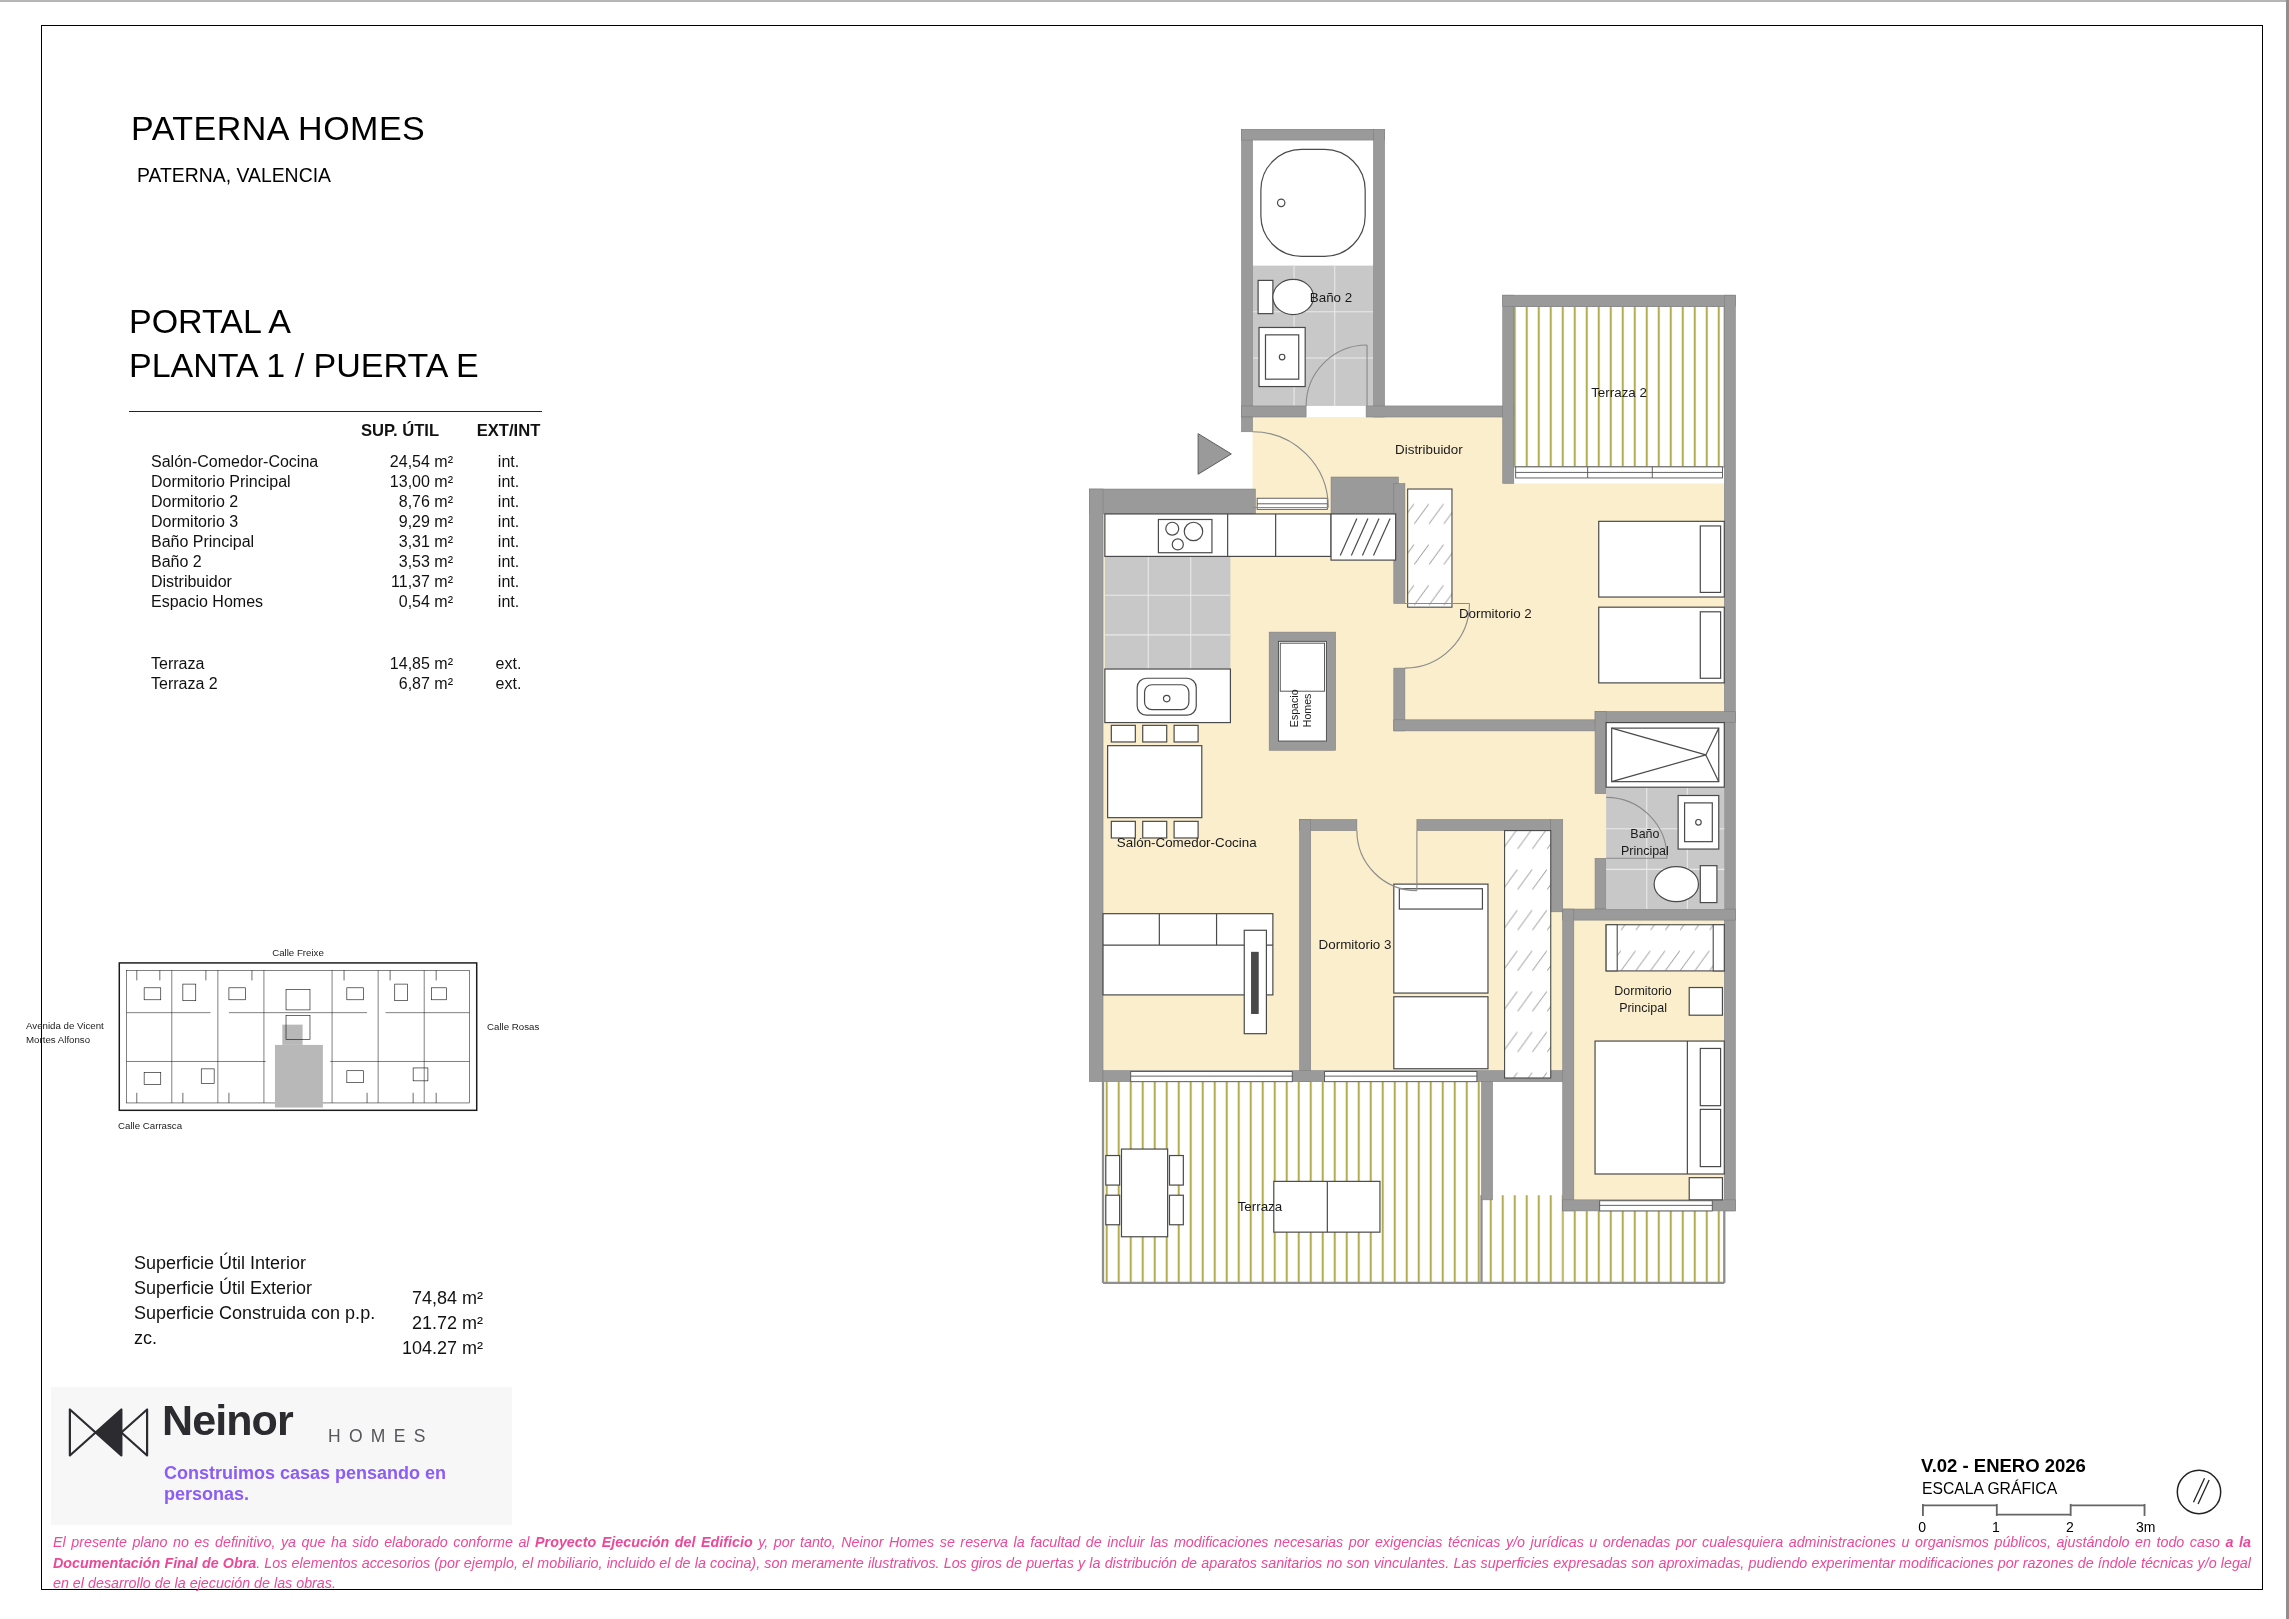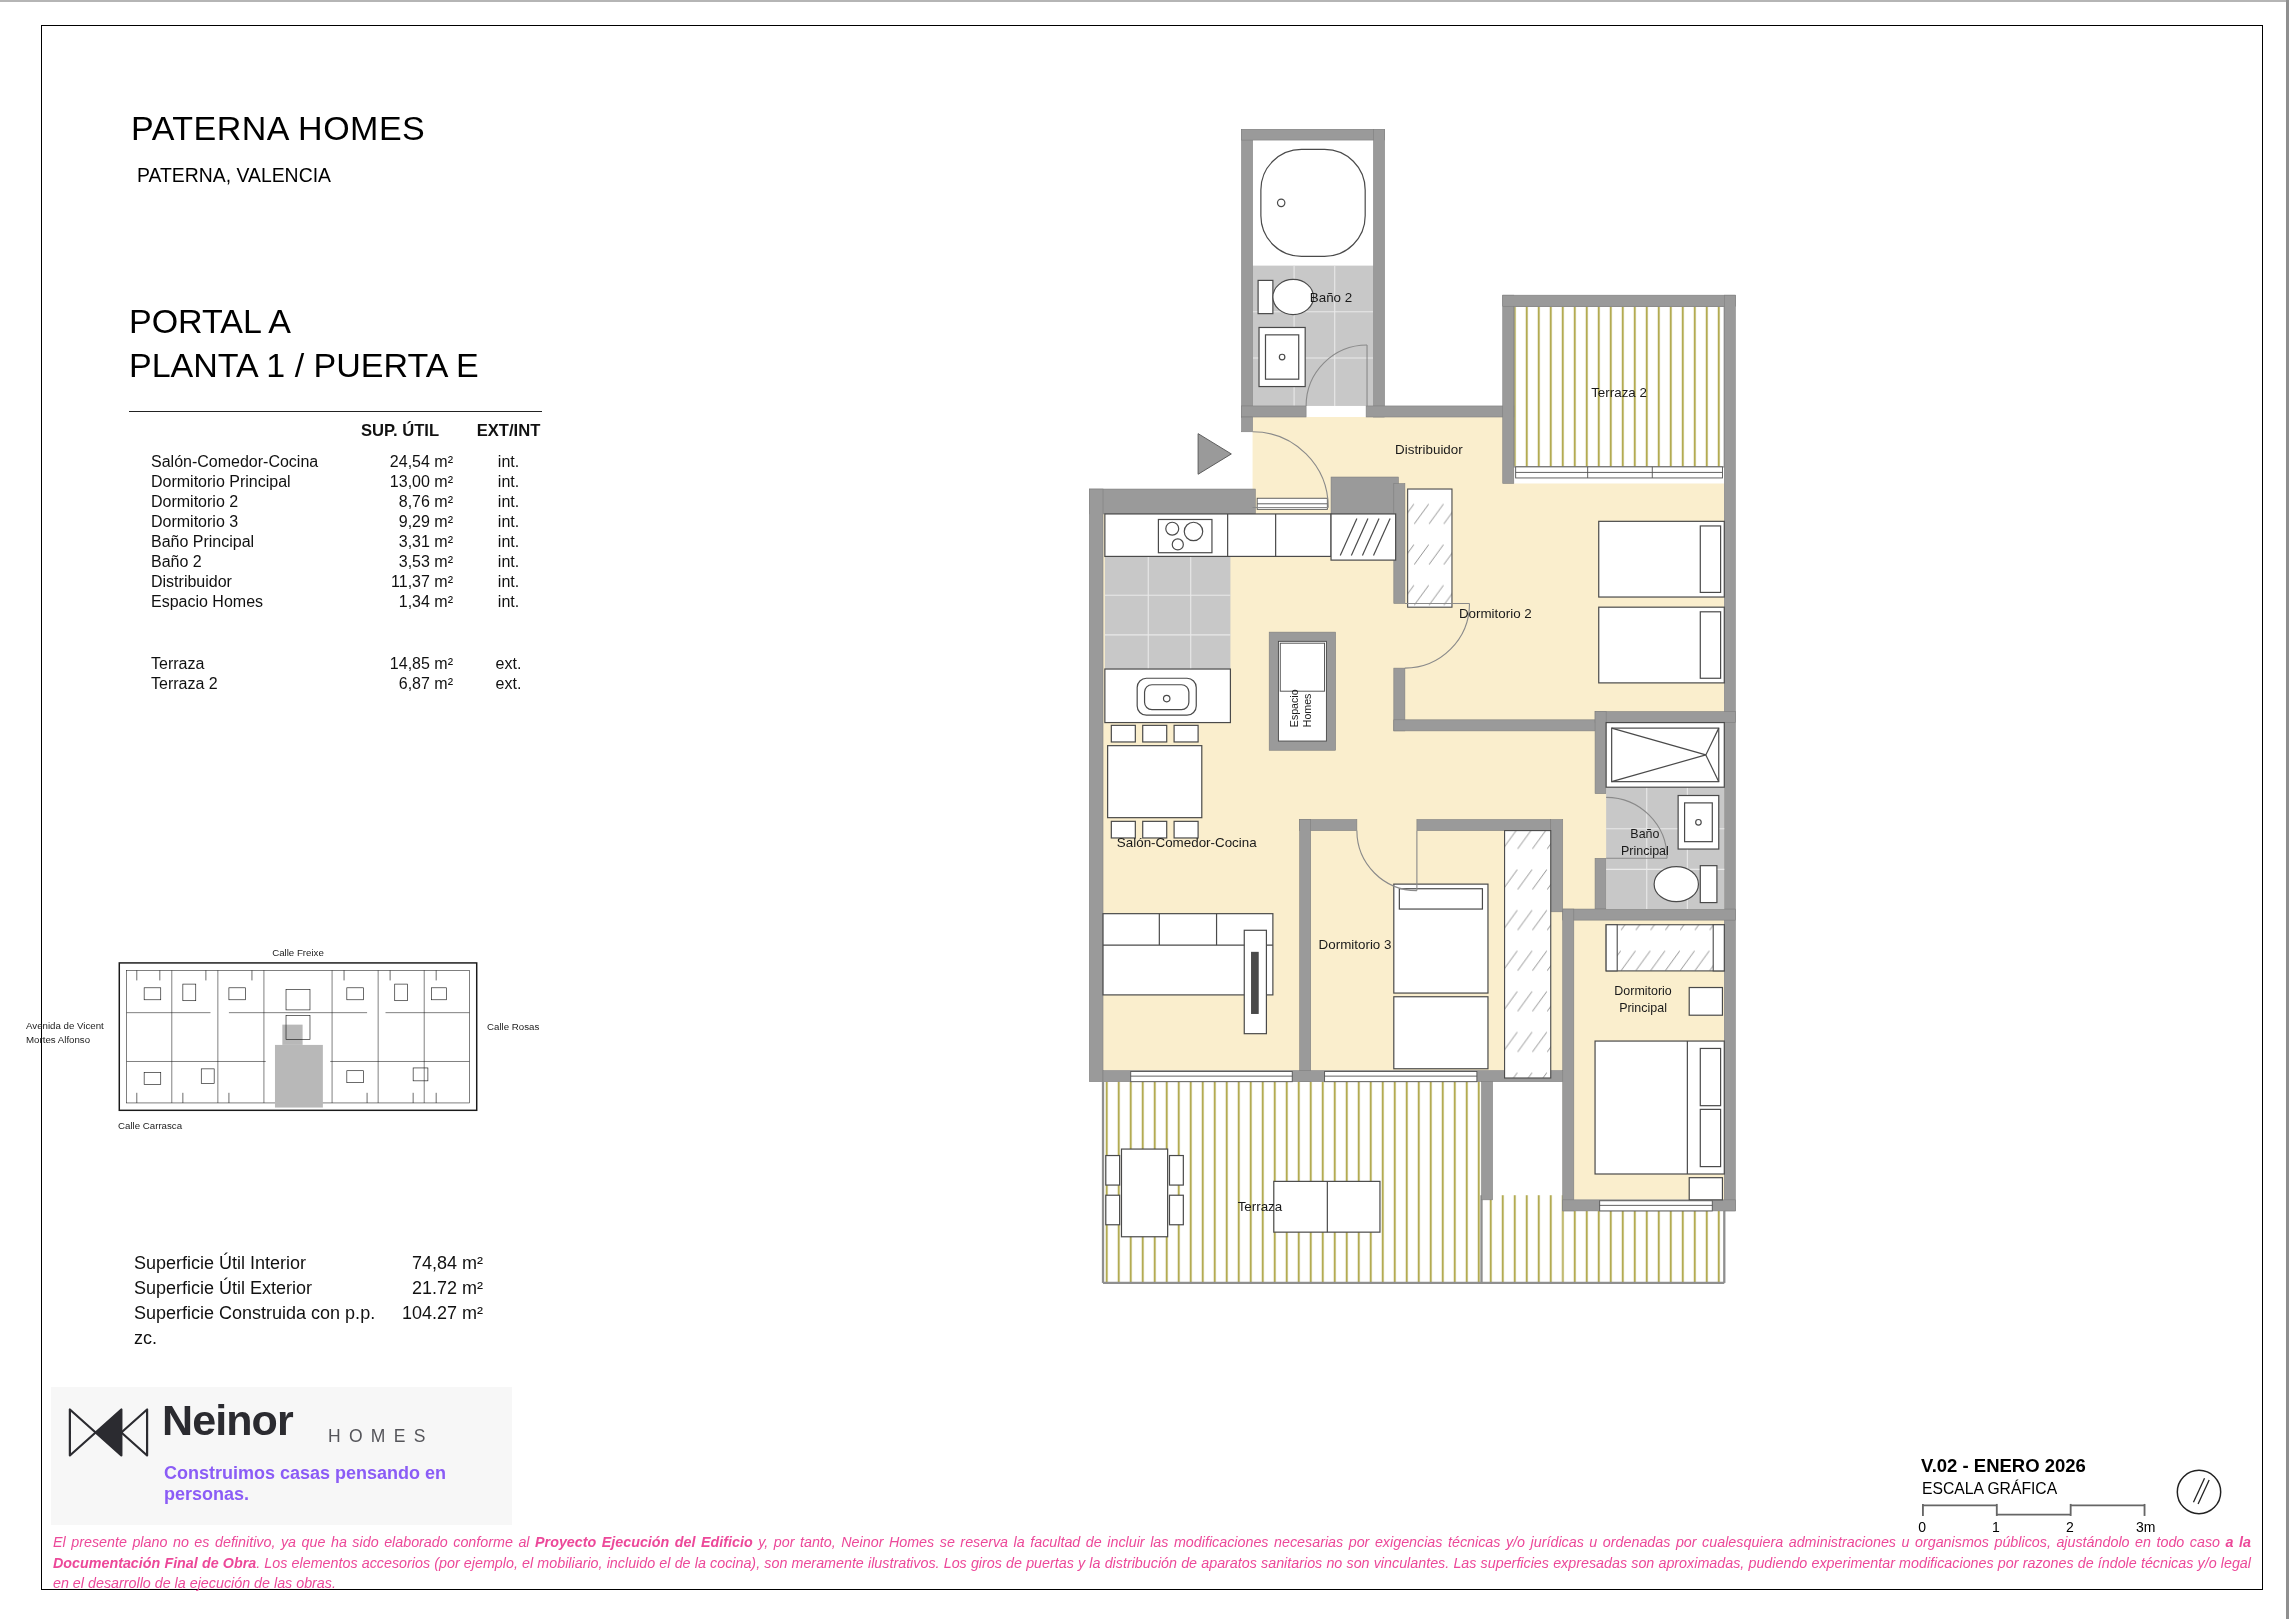--- a/index.html
+++ b/index.html
@@ -20,21 +20,21 @@
         font-size:16px;line-height:20px;margin-left:22px;}
   .arow .nm{text-align:left;}
   .arow .ar{text-align:right;}
   .arow .tp{text-align:center;}
   .ahead{font-weight:bold;font-size:16.6px;height:31px;}
   .ahead .ar{text-align:center;}
   .agap{height:42px;}
 
   .summary{position:absolute;left:134px;top:1251px;width:349px;font-size:18px;}
   .srow{display:grid;grid-template-columns:1fr auto;height:25px;line-height:25px;}
-  .srow .sv{text-align:right;}
+  .srow .sv{text-align:right;margin-top:35px;}
 
   .minimap{position:absolute;left:118px;top:962px;}
   .mm-label{position:absolute;font-size:9.7px;color:#222;}
   .mm-top{left:118px;top:947px;width:360px;text-align:center;}
   .mm-bottom{left:118px;top:1120px;width:360px;text-align:left;}
   .mm-left{left:26px;top:1019px;width:87px;line-height:14px;}
   .mm-right{left:487px;top:1021px;width:83px;}
 
   .brand{position:absolute;left:51px;top:1387px;width:461px;height:138px;background:#f7f7f7;}
   .brand-name{position:absolute;left:111px;top:9.2px;font-size:43px;font-weight:bold;color:#2b2b30;letter-spacing:-0.9px;}
@@ -106,21 +106,21 @@
         <div class="ar">3,53 m²</div>
         <div class="tp">int.</div>
       </div>
     <div class="arow">
         <div class="nm">Distribuidor</div>
         <div class="ar">11,37 m²</div>
         <div class="tp">int.</div>
       </div>
     <div class="arow">
         <div class="nm">Espacio Homes</div>
-        <div class="ar">1,34 m²</div>
+        <div class="ar">0,54 m²</div>
         <div class="tp">int.</div>
       </div>
     <div class="agap"></div>
     <div class="arow">
         <div class="nm">Terraza</div>
         <div class="ar">14,85 m²</div>
         <div class="tp">ext.</div>
       </div>
     <div class="arow">
         <div class="nm">Terraza 2</div>

